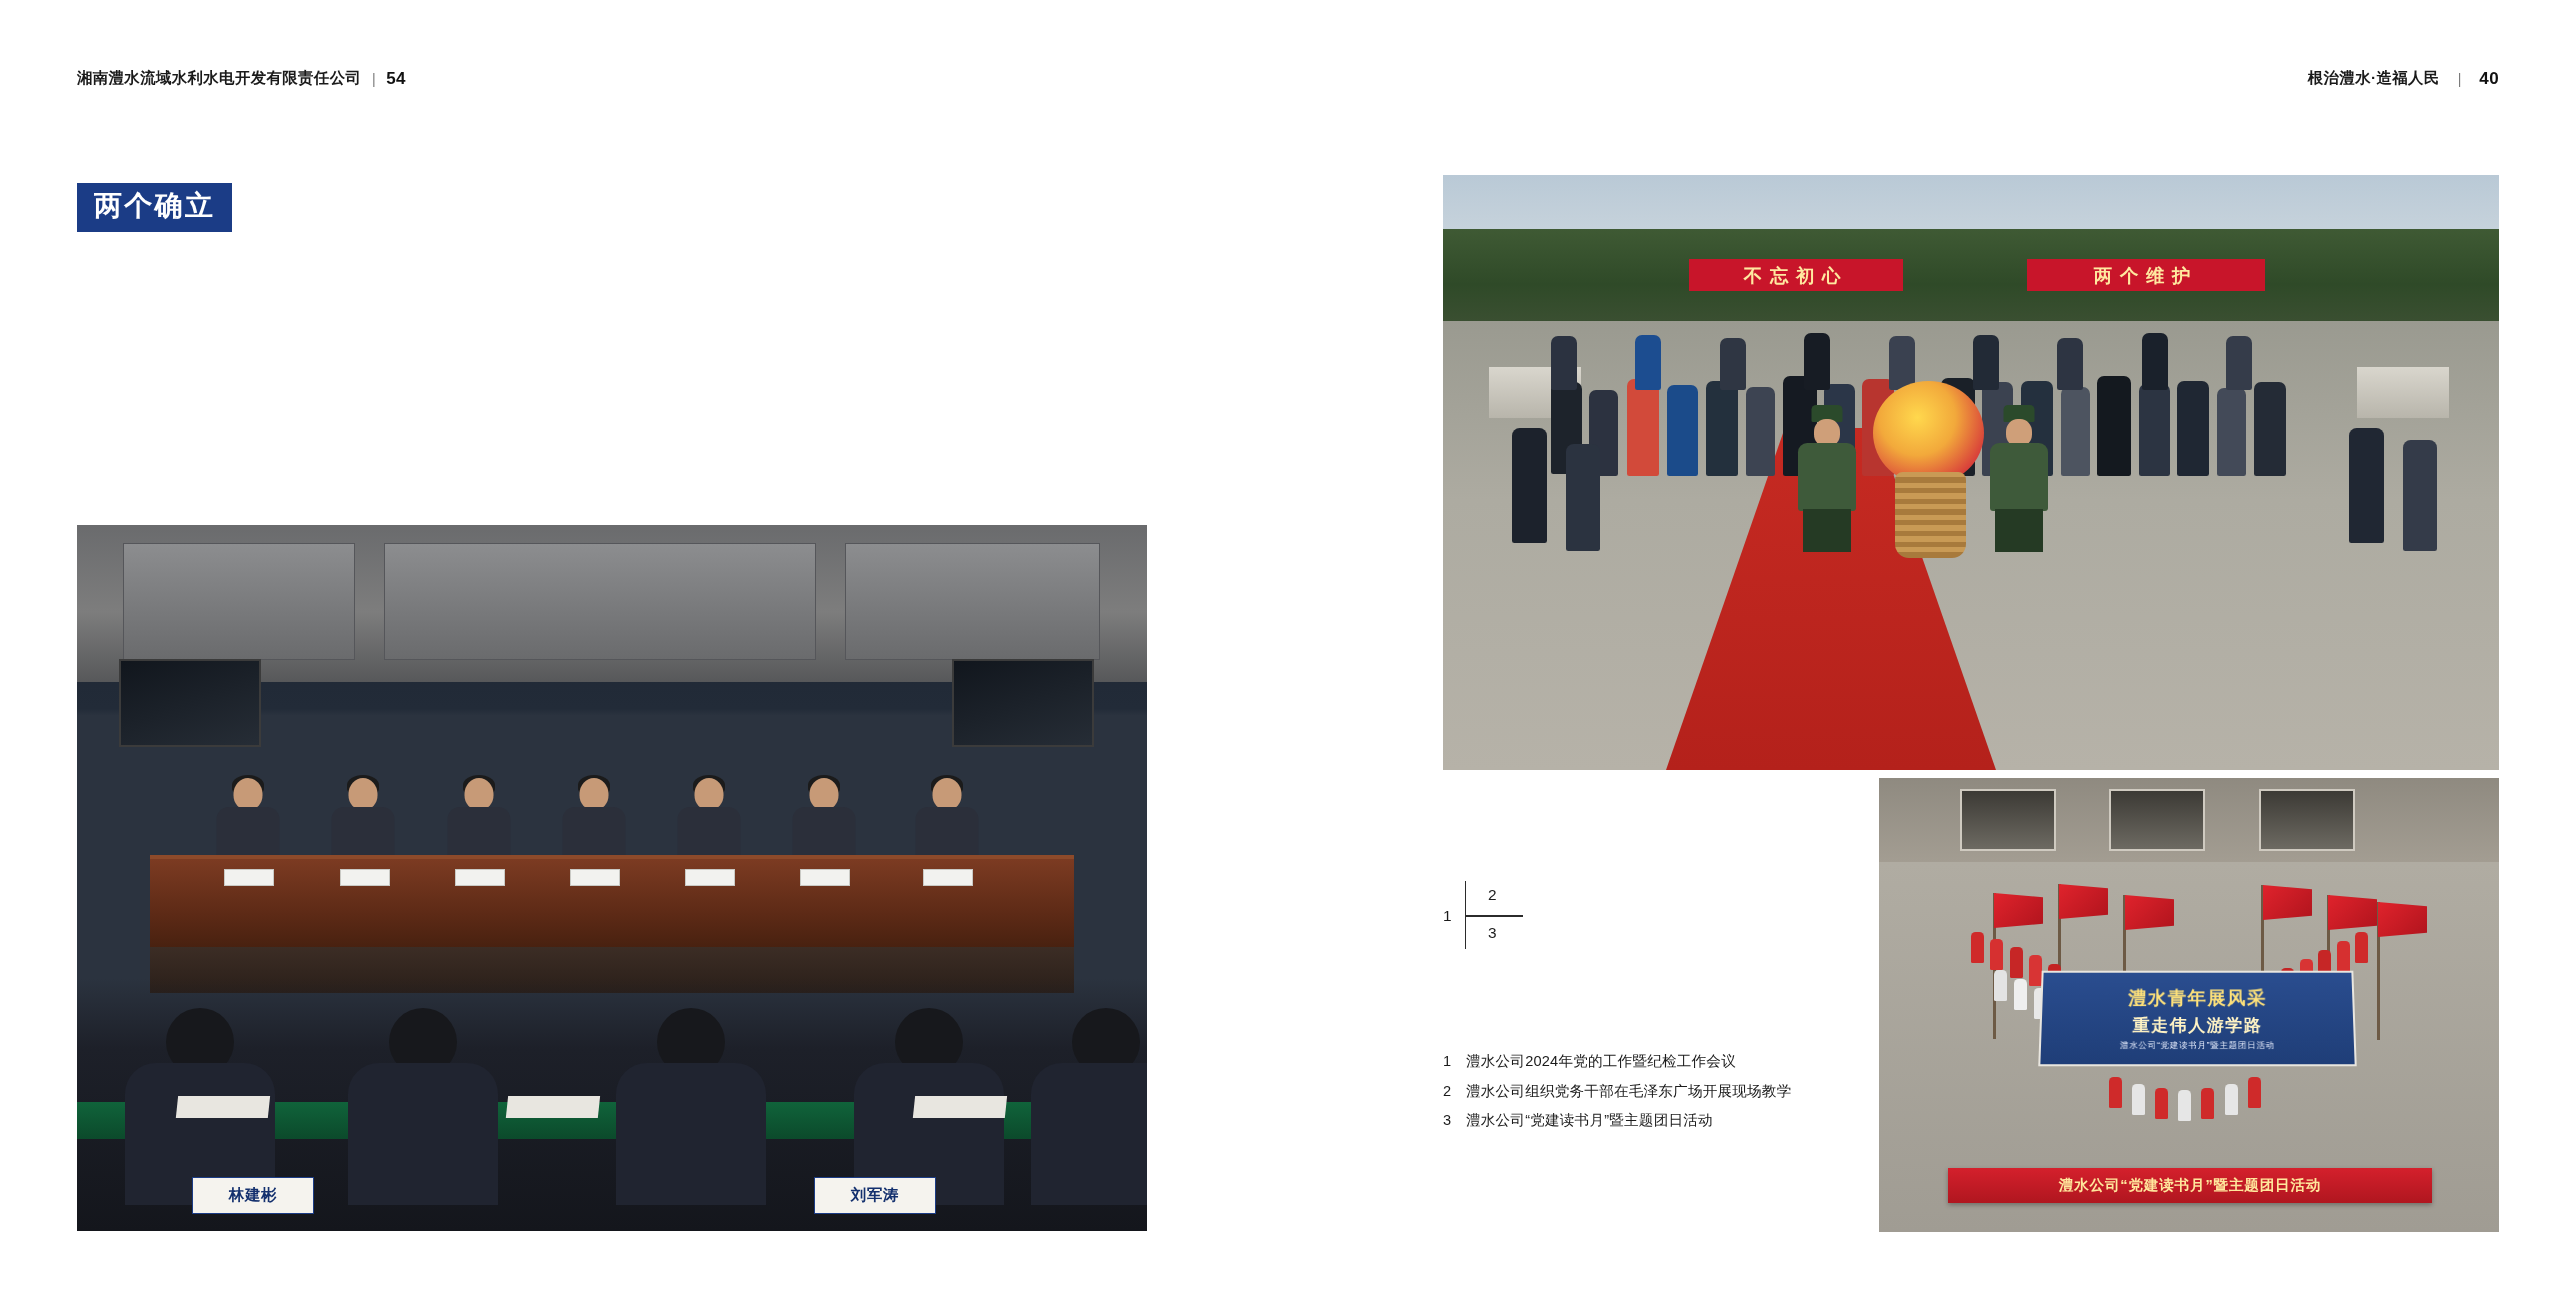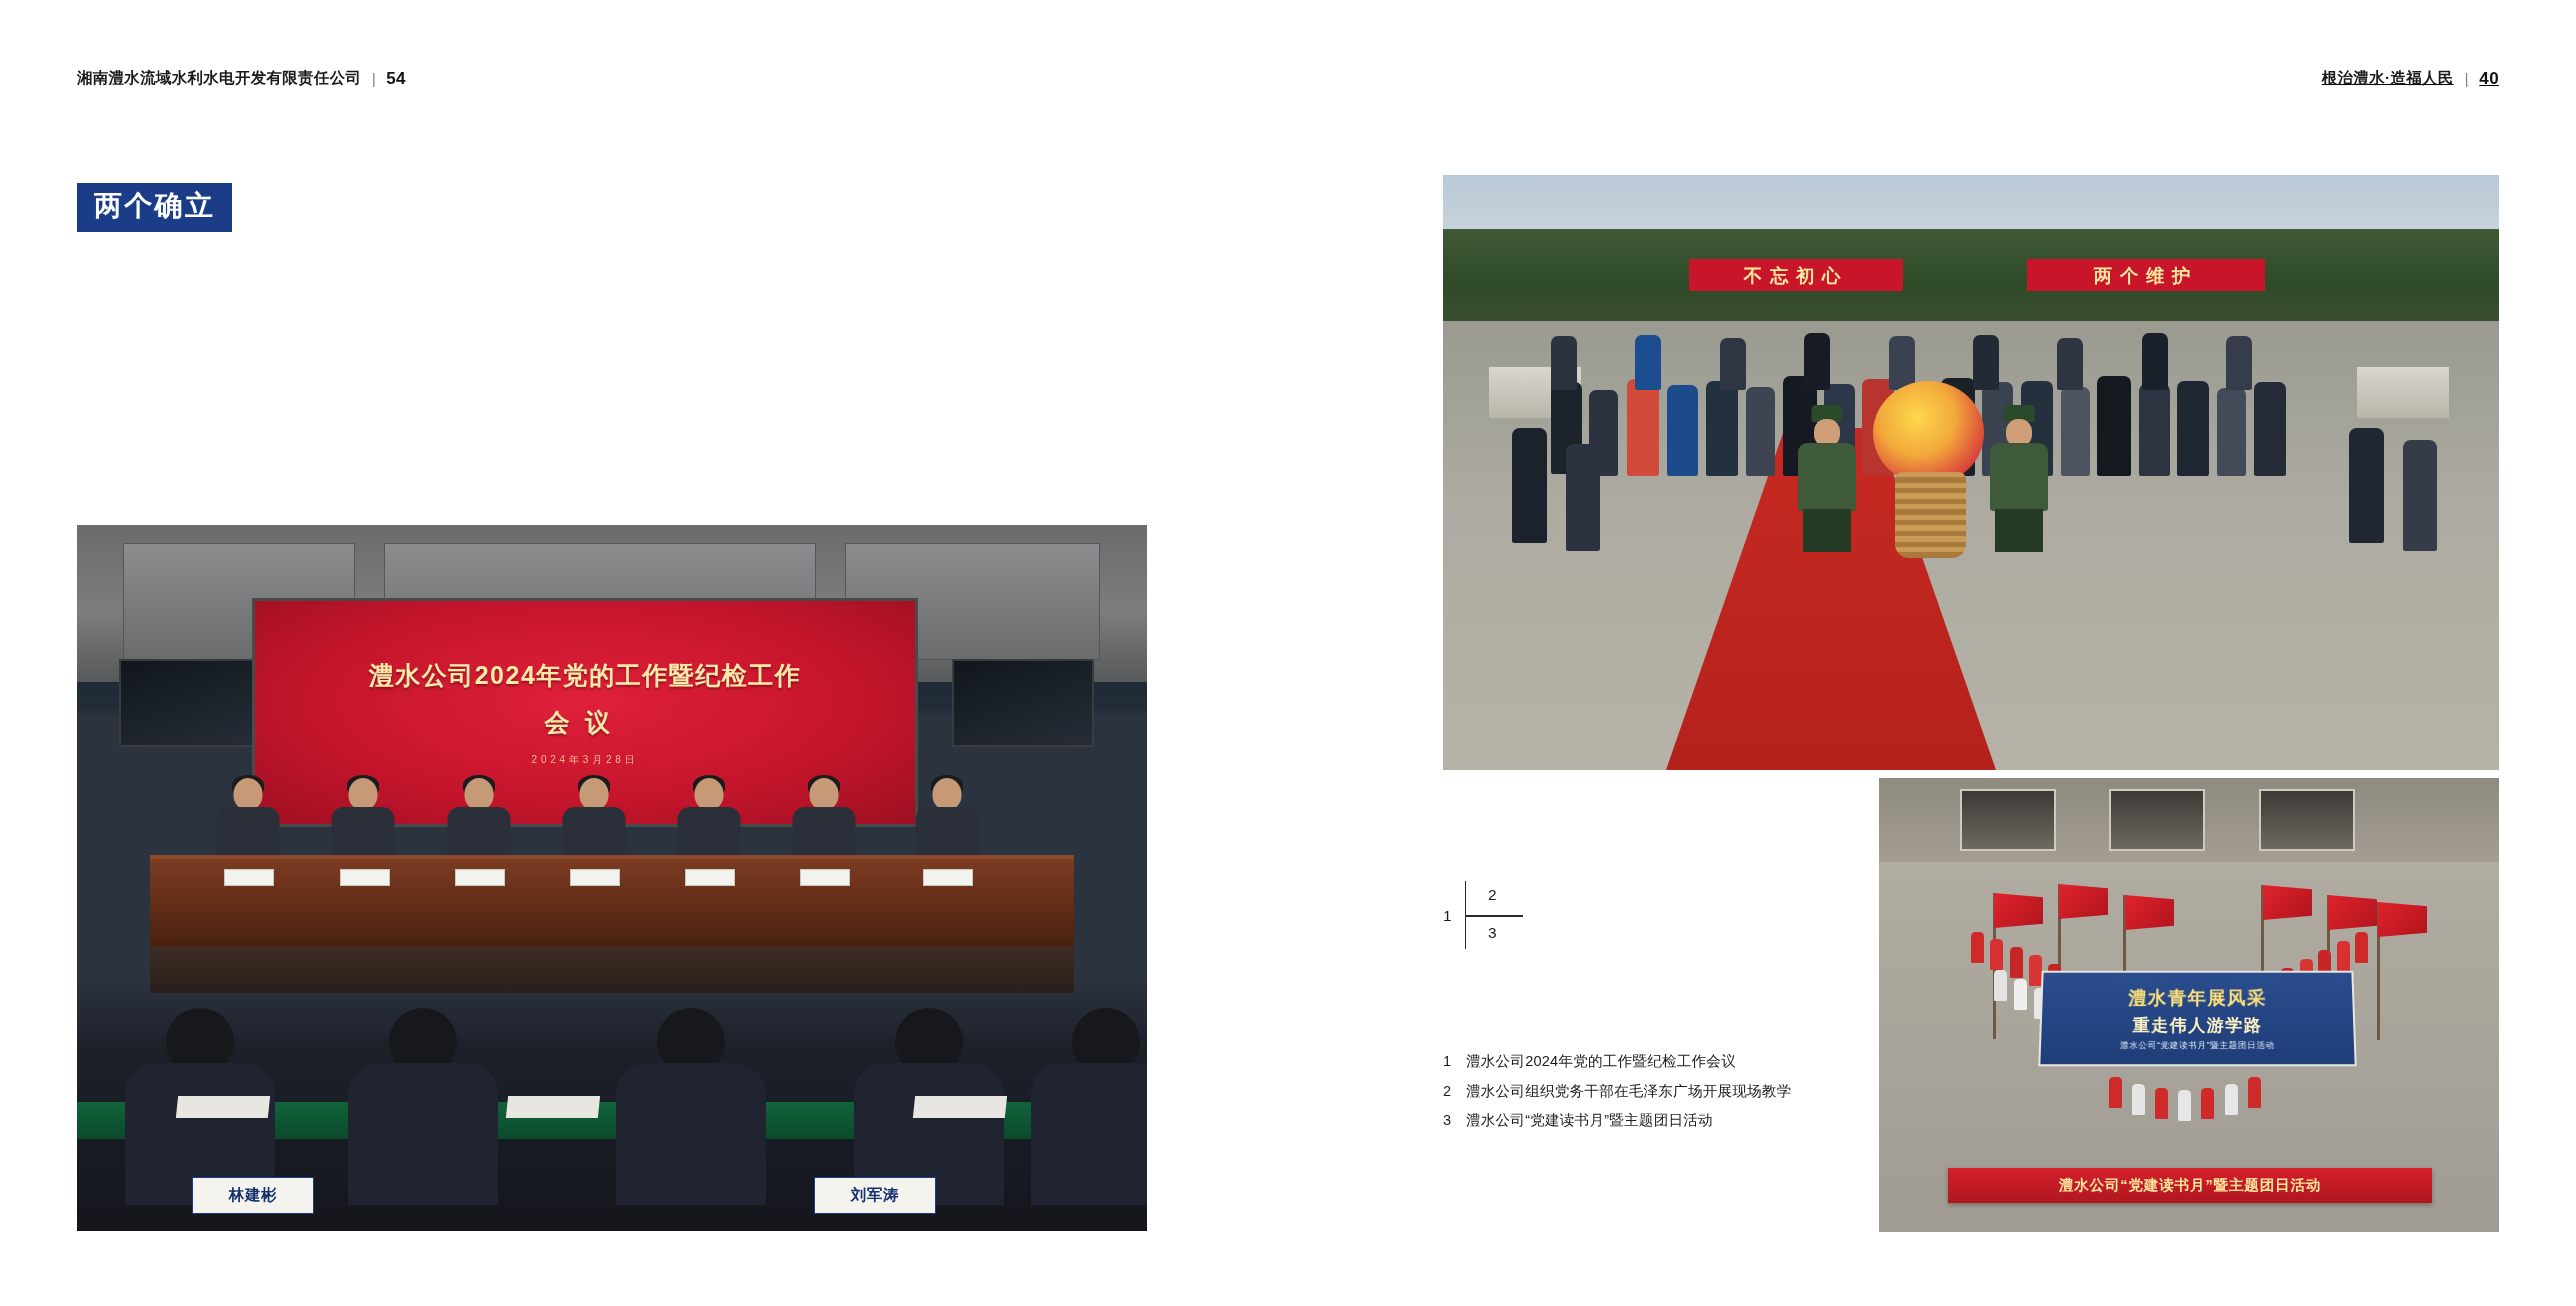--- a/index.html
+++ b/index.html
@@ -30,23 +30,22 @@
     align-items: center;
     gap: 10.7px;
     white-space: nowrap;
   }
   .header-right {
     position: absolute;
     right: 77px;
     top: 68px;
     display: flex;
     align-items: center;
-    gap: 11px;
+    gap: 18px;
     white-space: nowrap;
-    text-decoration: underline;
   }
   .header-text {
     font-size: 15.4px;
     color: #1a1a1a;
     letter-spacing: 0.4px;
     font-weight: 700;
   }
   .header-sep {
     font-size: 14px;
     color: #7b7b7b;
@@ -523,25 +522,20 @@
 
   <div class="photo" id="photo-meeting">
     <div class="mtg-wall"></div>
     <div class="mtg-wall-panel" style="left:46px;width:230px;"></div>
     <div class="mtg-wall-panel" style="left:307px;width:430px;"></div>
     <div class="mtg-wall-panel" style="left:768px;width:253px;"></div>
 
     <div class="mtg-sidescreen" style="left:42px;"></div>
     <div class="mtg-sidescreen" style="left:875px;"></div>
 
-    <div class="mtg-screen">
-      <div class="mtg-screen-line1">澧水公司2024年党的工作暨纪检工作</div>
-      <div class="mtg-screen-line2">会议</div>
-      <div class="mtg-screen-line3">2024年3月28日</div>
-    </div>
 
     <div class="mtg-person" style="left:138px;">
         <div class="hair"></div>
         <div class="head"></div>
         <div class="body"></div>
       </div>
     <div class="mtg-person" style="left:253px;">
         <div class="hair"></div>
         <div class="head"></div>
         <div class="body"></div>

